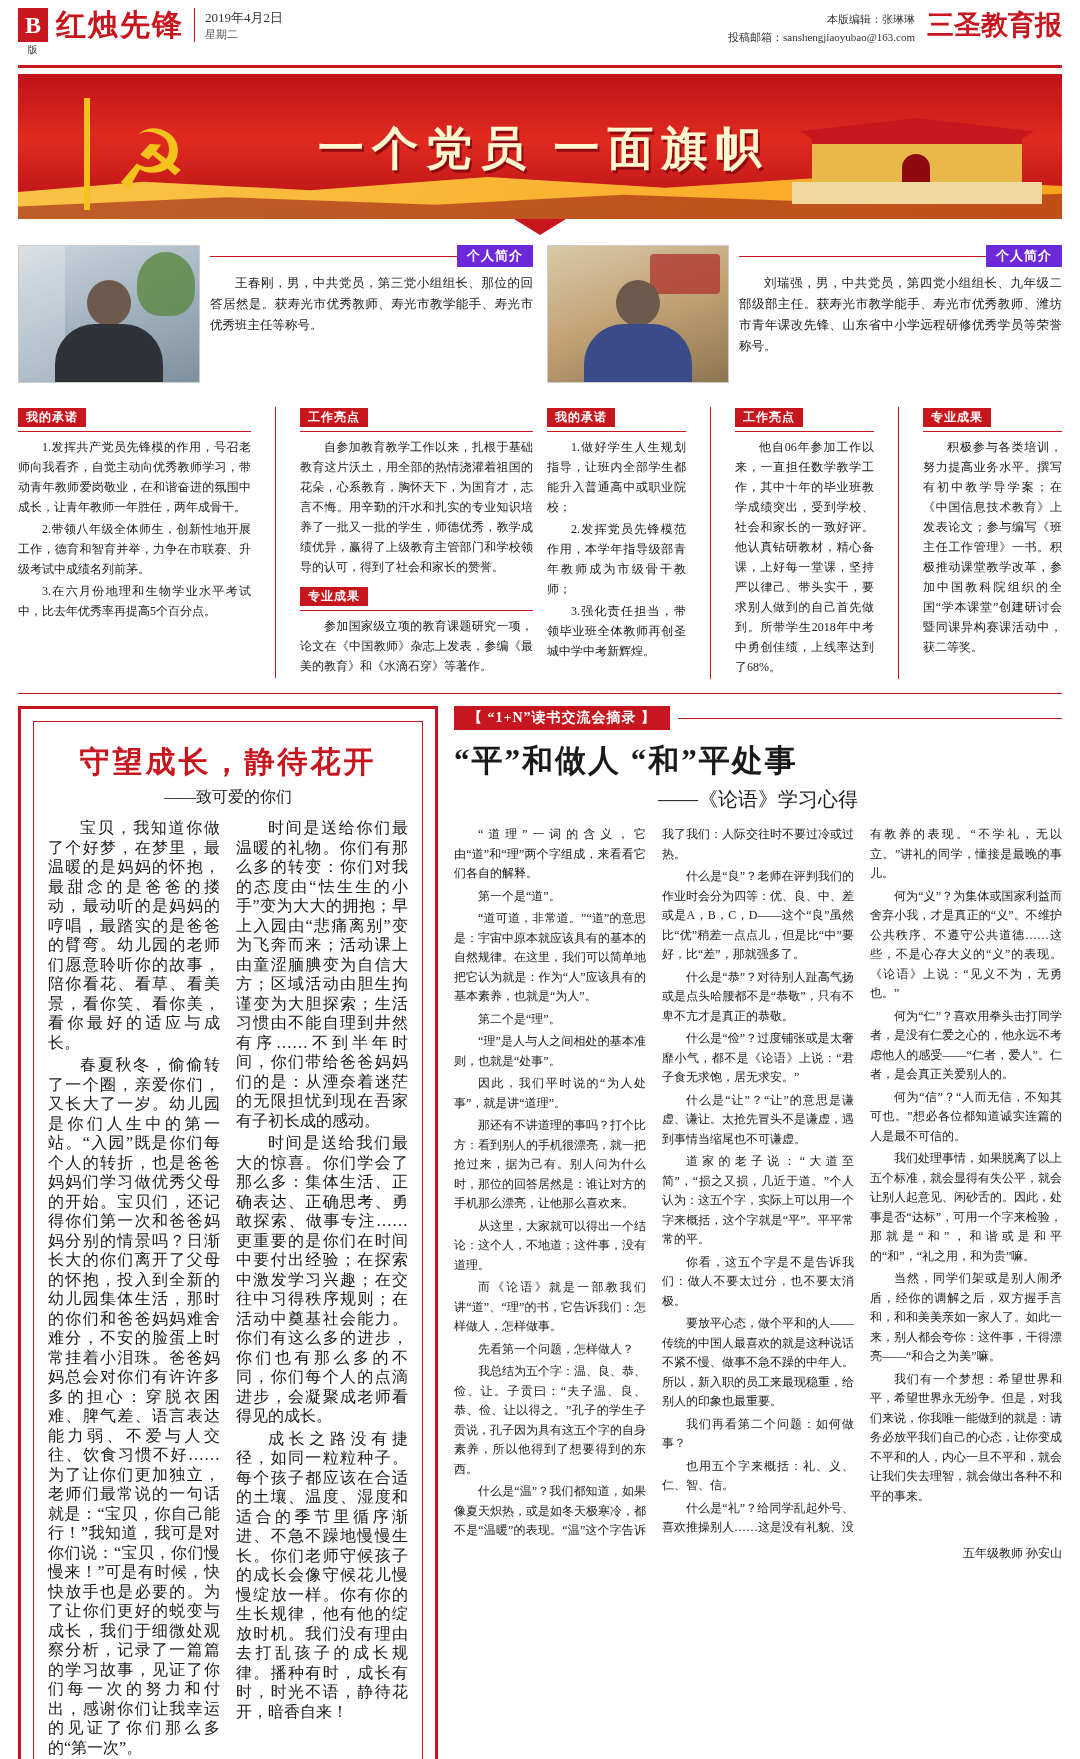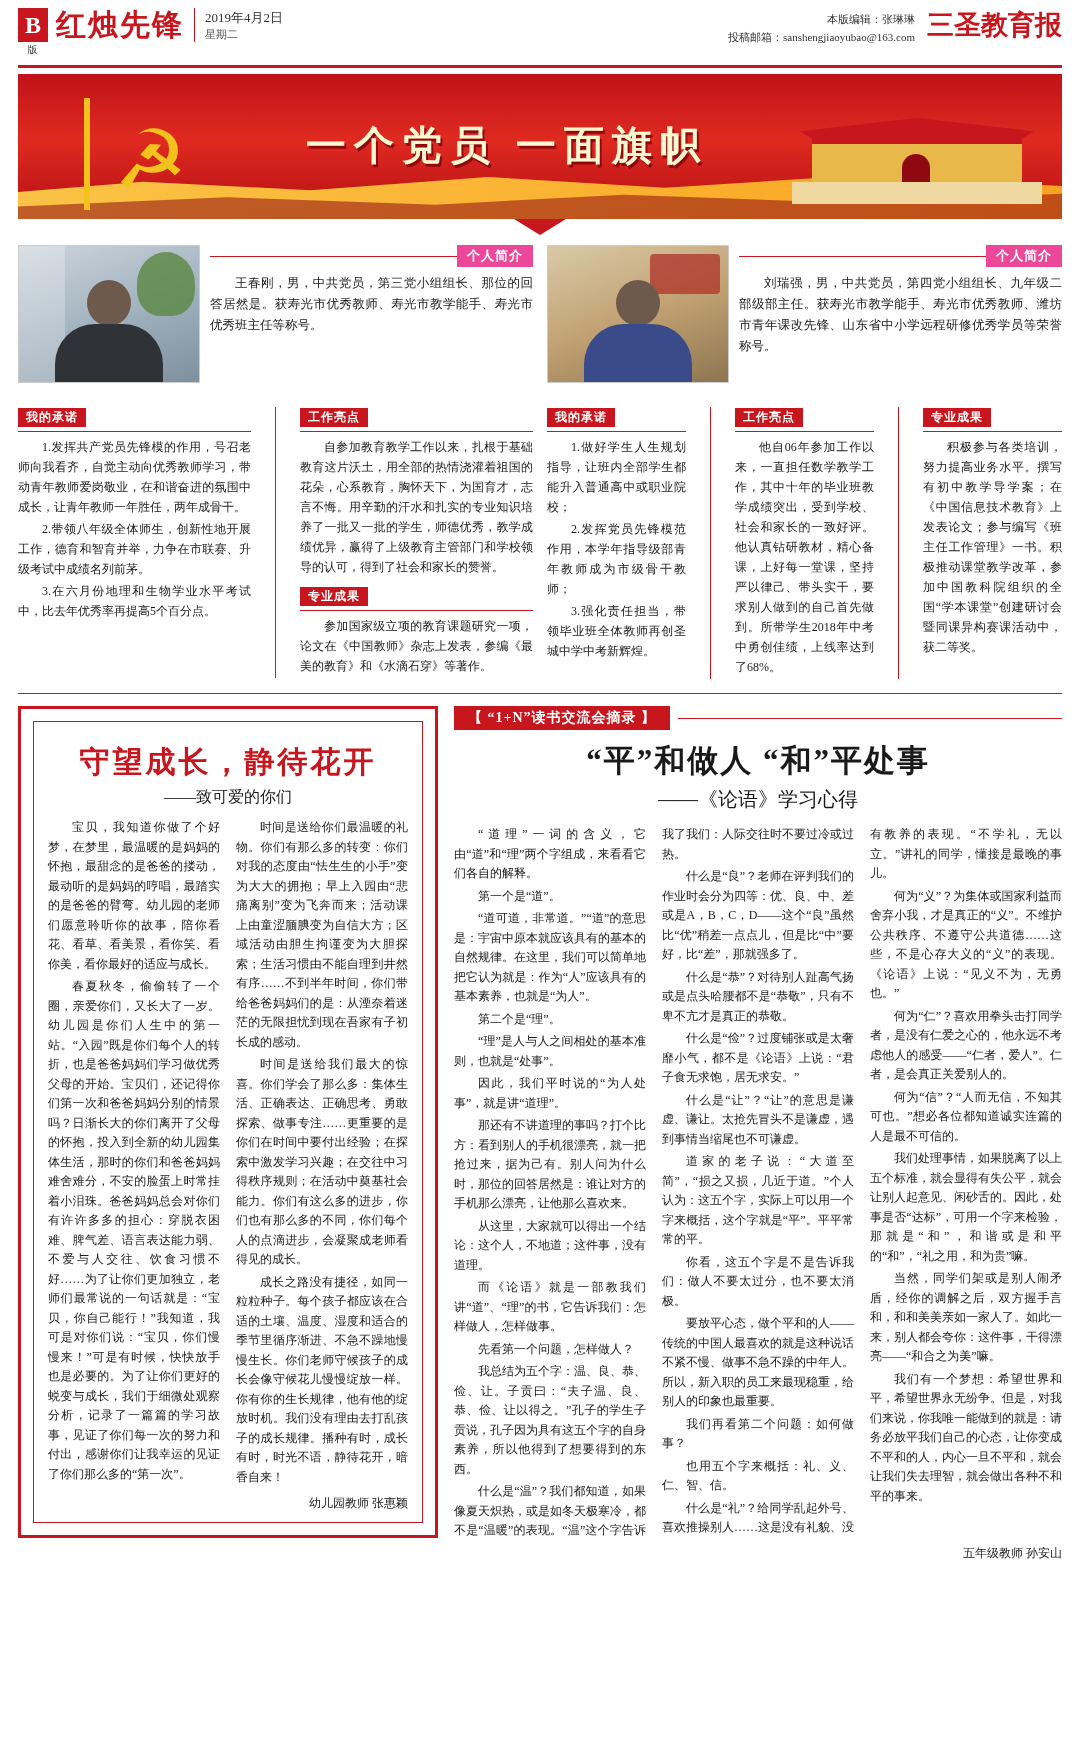--- a/index.html
+++ b/index.html
@@ -54,21 +54,21 @@
     clip-path: polygon(0 70%, 20% 48%, 40% 66%, 58% 42%, 78% 60%, 100% 40%, 100% 100%, 0 100%);
     opacity:.55;
   }
   .banner-emblem { position:absolute; left:40px; top:18px; width:210px; height:115px; }
   .flagpole { position:absolute; left:26px; top:6px; width:6px; height:112px; background:#f4c21c; }
   .hammer-sickle {
     position:absolute; left:56px; top:30px; width:92px; height:80px;
     color:#f4c21c; font-size:82px; line-height:76px; font-family:"DejaVu Sans", sans-serif;
   }
   .banner-title {
-    position:absolute; left:288px; top:44px; font-size:40px; color:#fff7d0; font-weight:bold;
+    position:absolute; left:300px; top:44px; font-size:46px; color:#fff7d0; font-weight:bold;
     letter-spacing:8px; font-family:"Liberation Serif", serif;
     text-shadow:2px 3px 0 #8f0a10;
   }
   .tiananmen { position:absolute; right:10px; top:22px; width:270px; height:110px; }
   .tm-body { position:absolute; left:30px; top:42px; width:210px; height:44px; background:#e8b84b; border-top:6px solid #c7161d; }
   .tm-roof { position:absolute; left:18px; top:22px; width:234px; height:22px; background:#c7161d; clip-path:polygon(6% 100%,0 60%,50% 0,100% 60%,94% 100%); }
   .tm-base { position:absolute; left:10px; top:86px; width:250px; height:22px; background:#f0d9a0; }
   .tm-gate { position:absolute; left:120px; top:58px; width:28px; height:28px; background:#8f0a10; border-radius:14px 14px 0 0; }
   .banner-notch {
     width:0; height:0; margin:0 auto;
@@ -90,21 +90,21 @@
   .photo .pshape-head { position:absolute; left:50%; top:34px; width:44px; height:46px; background:#6d5a4c; border-radius:50%; transform:translateX(-50%); }
   .photo .pshape-body { position:absolute; left:50%; top:78px; width:108px; height:70px; background:#2f3338; border-radius:40px 40px 0 0; transform:translateX(-50%); }
   .photo.p2 .pshape-body { background:#3a4b8a; }
   .photo .pbg-left { position:absolute; left:0; top:0; width:46px; height:100%; background:rgba(255,255,255,.25); }
   .photo .pbg-plant { position:absolute; right:4px; top:6px; width:58px; height:64px; background:#5f8a4a; border-radius:50% 50% 40% 40%; opacity:.85; }
   .photo.p2 .pbg-plant { background:#b03a2e; border-radius:4px; opacity:.8; width:70px; height:40px; right:8px; top:8px;}
 
   .prof-text { flex:1; }
   .sect-head { display:flex; align-items:center; margin-bottom:6px; }
   .sect-tag {
-    background:#ec4899; color:#fff; font-size:13px; padding:2px 10px; font-weight:bold;
+    background:#6d28d9; color:#fff; font-size:13px; padding:2px 10px; font-weight:bold;
     letter-spacing:1px; white-space:nowrap;
   }
   .sect-line { height:1px; background:#c7161d; flex:1; margin-left:0; }
   .prof-body { font-size:12.5px; line-height:21px; text-align:justify; text-indent:2em; }
 
   
   .subcols { display:flex; gap:24px; margin-top:14px; }
   .subcol { flex:1; }
   .sub-tag {
     display:inline-block; background:#c7161d; color:#fff; font-size:12px; padding:1px 8px;
@@ -125,32 +125,32 @@
 
   .redbox {
     border:3px solid #c7161d; padding:12px; background:#fff;
   }
   .redbox-inner { border:1px solid #c7161d; padding:14px 14px 10px 14px; }
   .essay-title {
     text-align:center; color:#c7161d; font-size:30px; font-weight:bold; letter-spacing:3px;
     font-family:"Liberation Serif", serif; margin:6px 0 4px 0;
   }
   .essay-sub { text-align:center; font-size:16px; color:#222; margin-bottom:10px; }
-  .essay-cols { column-count:2; column-gap:16px; font-size:12px; line-height:19.5px; text-align:justify; }
+  .essay-cols { column-count:2; column-gap:16px; font-size:16px; line-height:19.5px; text-align:justify; }
   .essay-cols p { margin:0 0 3px 0; text-indent:2em; }
   .sign { text-align:right; font-size:12px; margin-top:6px; }
 
   .badge-row { display:flex; align-items:center; gap:8px; margin-bottom:8px; }
   .badge {
     background:#c7161d; color:#fff; font-size:14px; font-weight:bold; padding:3px 14px;
     letter-spacing:1px;
   }
   .badge-line { height:1px; background:#c7161d; flex:1; }
   .big-title {
-    text-align:center; font-size:31px; font-weight:bold; letter-spacing:2px; margin:10px 0 4px 0;
+    font-size:31px; font-weight:bold; letter-spacing:2px; margin:10px 0 4px 0;
     font-family:"Liberation Serif", serif;
   }
   .big-sub { text-align:center; font-size:20px; margin-bottom:12px; }
   .art-cols { column-count:3; column-gap:16px; font-size:12px; line-height:19.5px; text-align:justify; }
   .art-cols p { margin:0 0 3px 0; text-indent:2em; }
   .sign2 { text-align:right; font-size:12px; margin-top:4px; }
 </style>
 </head>
 <body>
 

